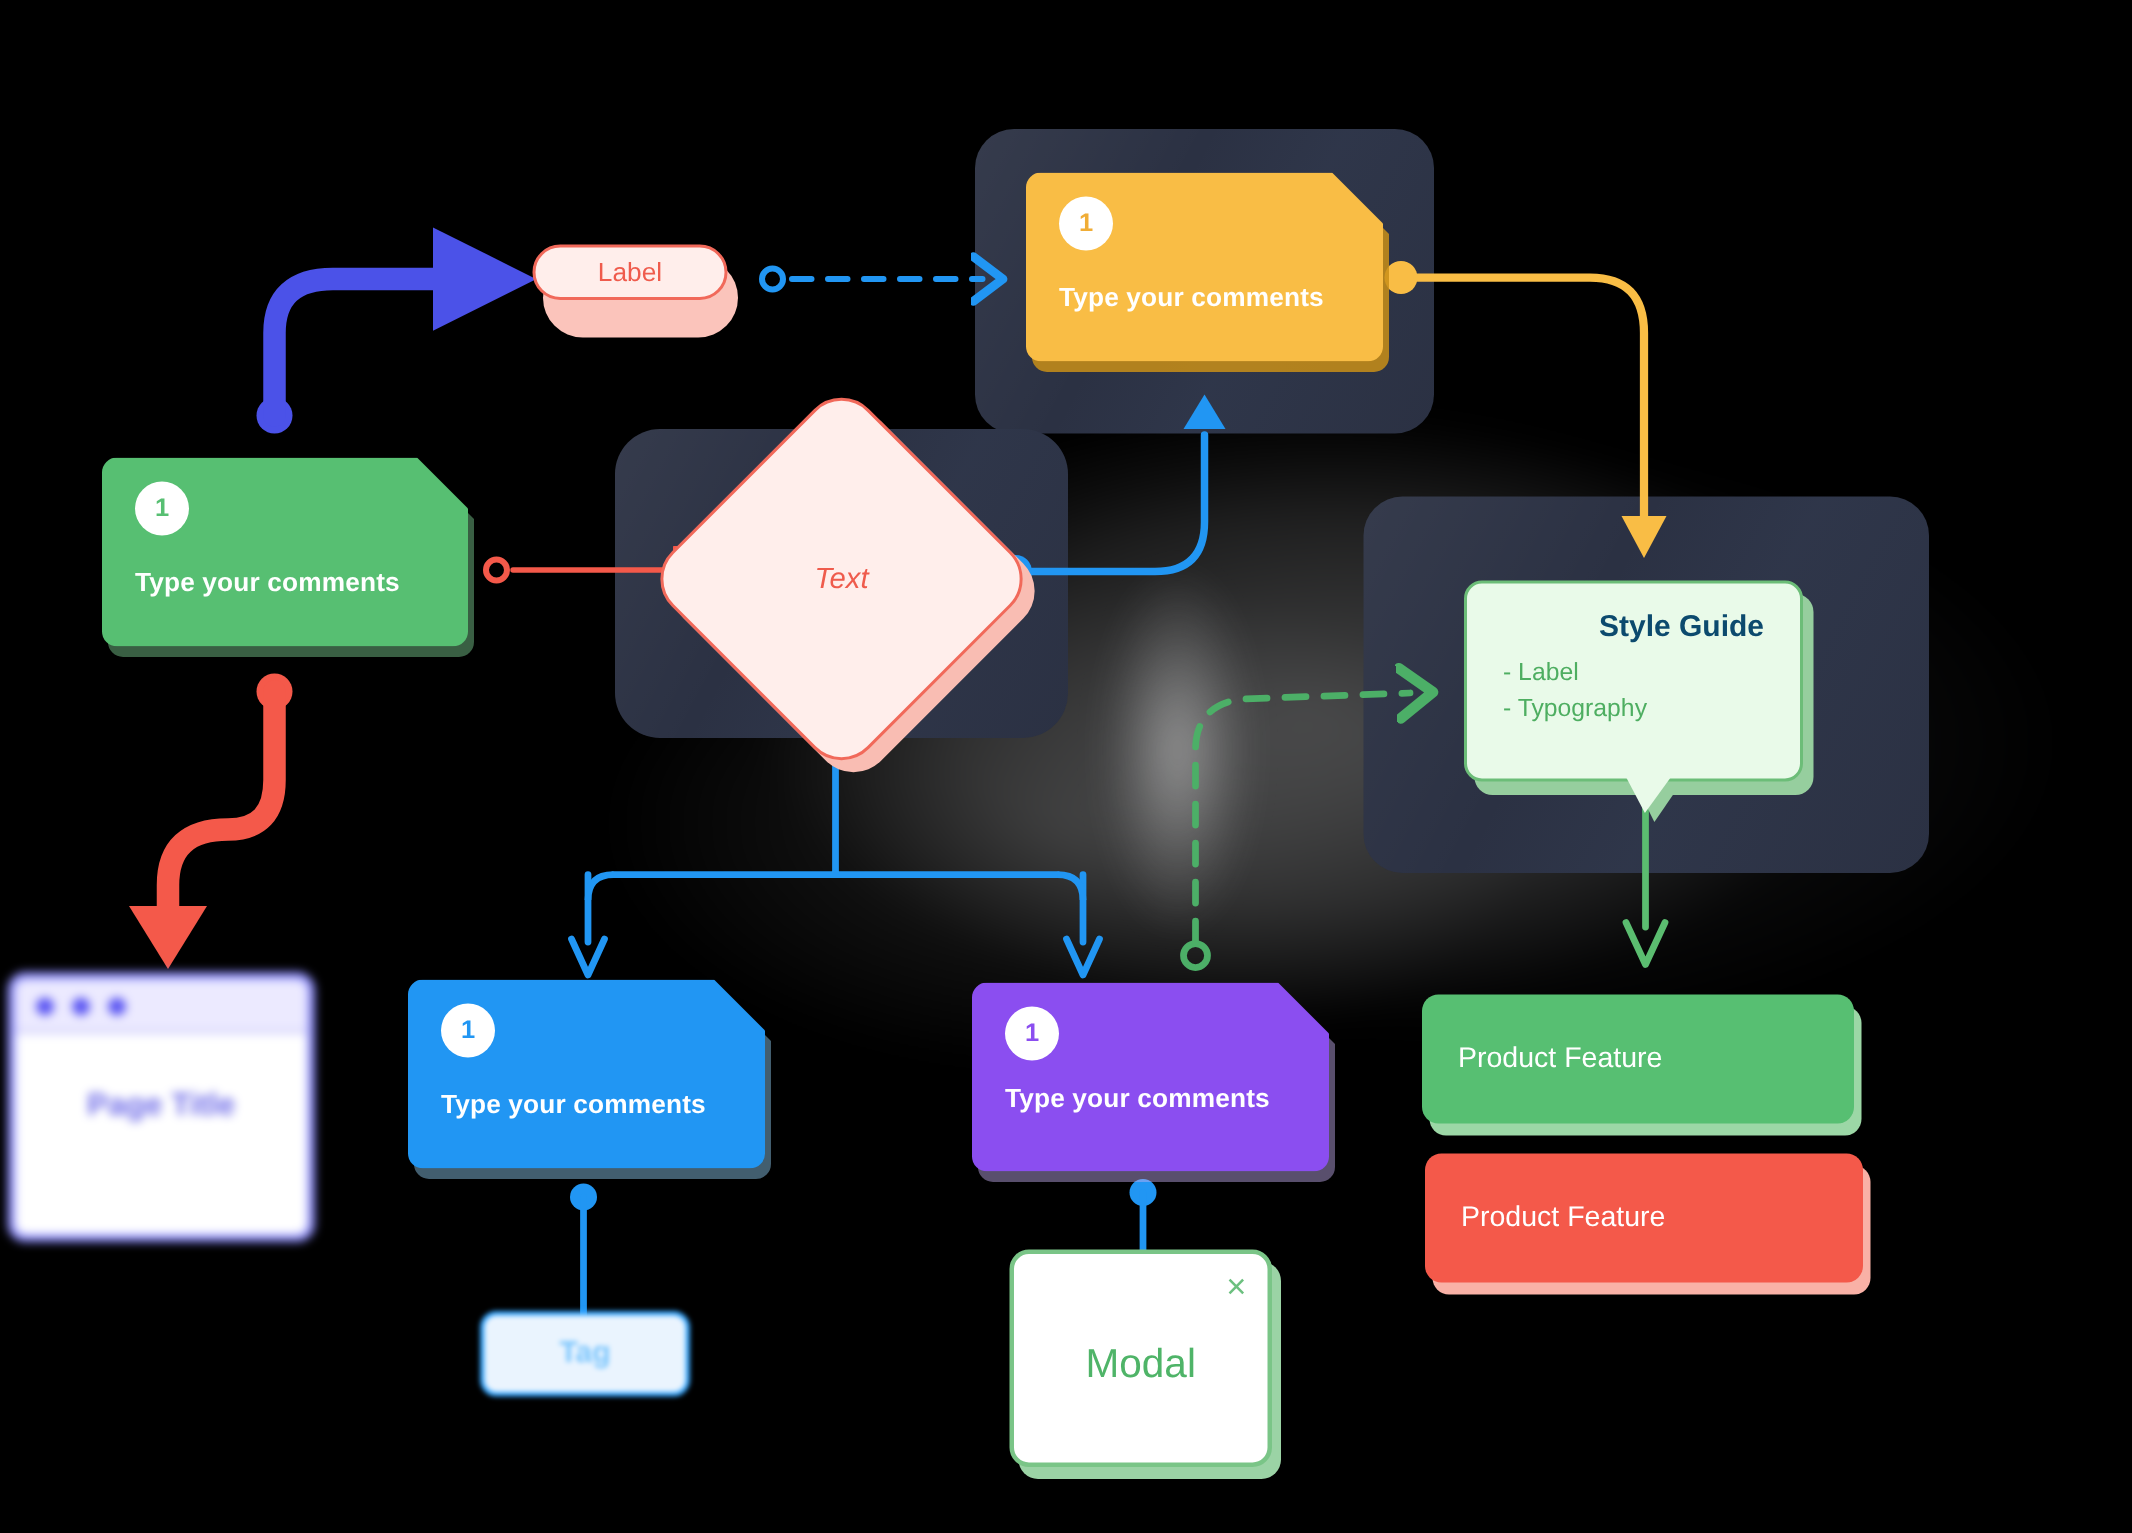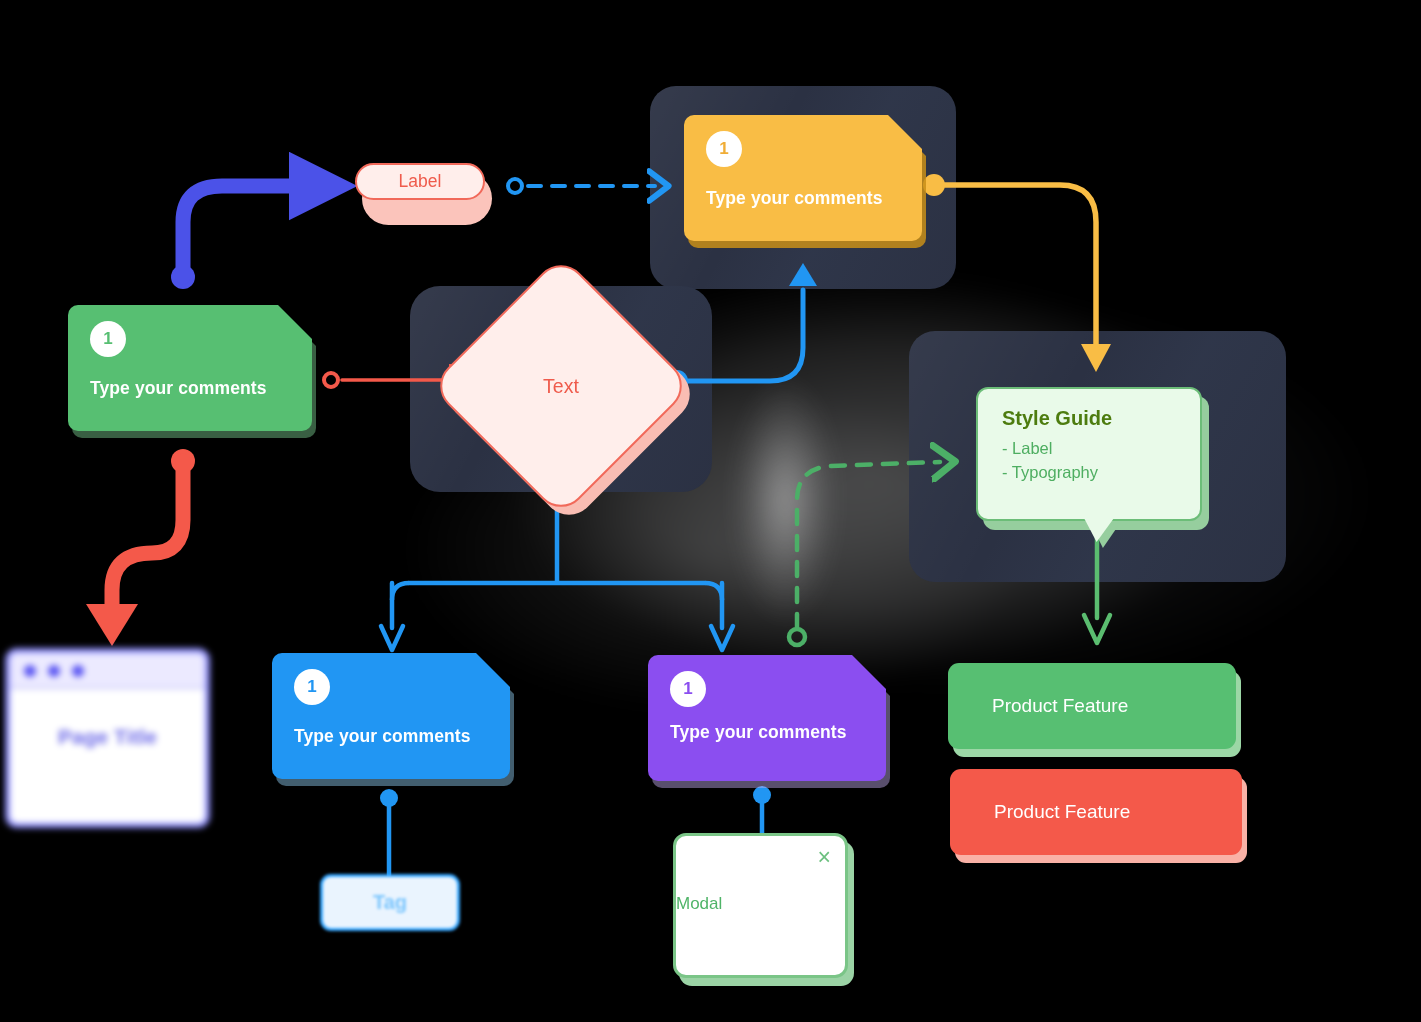--- a/index.html
+++ b/index.html
@@ -78,41 +78,41 @@
         background:#ffeeeb;border:2.5px solid #f1695a;box-sizing:border-box;
         display:flex;align-items:center;justify-content:center;color:#ef5b4c;font-size:17.5px;}
 
   
   .diamond{left:468px;top:293px;width:186px;height:186px;}
   .diamond .sh{position:absolute;left:8px;top:8px;width:186px;height:186px;background:#f9bdb3;
         border-radius:26px;transform:rotate(45deg);transform-origin:center;}
   .diamond .bd{position:absolute;left:0;top:0;width:186px;height:186px;background:#ffeeeb;
         border:2.5px solid #f1695a;border-radius:26px;transform:rotate(45deg);box-sizing:border-box;}
   .diamond .lbl{position:absolute;left:0;top:0;width:186px;height:186px;display:flex;
-        align-items:center;justify-content:center;color:#ef5b4c;font-size:19.5px;}
+        align-items:center;justify-content:center;color:#ef5b4c;font-size:19.5px;font-style:italic;}
 
   
   .sg{left:976px;top:387px;width:226px;height:134px;}
   .sg .sh{position:absolute;left:7px;top:9px;width:226px;height:134px;border-radius:12px;background:#96ce9e;}
   .sg .bd{position:absolute;left:0;top:0;width:226px;height:134px;border-radius:12px;
       background:#e9fae9;border:2.5px solid #6cbd78;box-sizing:border-box;padding:18px 24px;}
-  .sg h4{margin:0 0 9px 0;font-size:20px;color:#4d7c0f;font-weight:bold;}
+  .sg h4{margin:0 0 9px 0;font-size:20px;color:#0c4a6e;font-weight:bold;text-align:right;}
   .sg p{margin:0 0 5px 0;font-size:16.5px;color:#4eae61;}
   .sg .tail-sh{position:absolute;left:116px;top:139px;width:26px;height:22px;background:#96ce9e;
       clip-path:polygon(0 0, 100% 0, 42% 100%);}
   .sg .tail{position:absolute;left:108px;top:131px;width:30px;height:24px;background:#e9fae9;
       clip-path:polygon(0 0, 100% 0, 42% 100%);}
   .sg .tail-b{position:absolute;left:106px;top:131px;width:34px;height:27px;background:#6cbd78;
       clip-path:polygon(0 0, 100% 0, 43% 100%);z-index:-1;}
 
   
   .pf{border-radius:11px;color:#fff;}
   .pf .sh{position:absolute;left:5px;top:8px;right:-5px;bottom:-8px;border-radius:11px;}
   .pf .bd{position:absolute;inset:0;border-radius:11px;display:flex;align-items:center;
-      padding-left:44px;box-sizing:border-box;font-size:19px;}
+      padding-left:24px;box-sizing:border-box;font-size:19px;}
   .pf-green{left:948px;top:663px;width:288px;height:86px;}
   .pf-green .sh{background:#9cd7a6;}
   .pf-green .bd{background:#57bf72;}
   .pf-red{left:950px;top:769px;width:292px;height:86px;}
   .pf-red .sh{background:#f9b1a6;}
   .pf-red .bd{background:#f4594a;}
 
   
   .win{left:5px;top:648px;width:205px;height:180px;filter:blur(3.2px);}
   .win .frame{position:absolute;inset:0;border-radius:12px;background:#fff;
@@ -129,21 +129,21 @@
   .tag .bd{position:absolute;inset:0;border-radius:11px;background:#eaf4fe;
       border:3px solid #35a6ff;box-sizing:border-box;display:flex;align-items:center;
       justify-content:center;color:#7cc6fd;font-size:20px;font-weight:bold;}
 
   
   .modal{left:673px;top:833px;width:175px;height:145px;}
   .modal .sh{position:absolute;left:6px;top:8px;width:175px;height:145px;border-radius:13px;background:#9bd3a5;}
   .modal .bd{position:absolute;left:0;top:0;width:175px;height:145px;border-radius:13px;
       background:#fff;border:3px solid #7ac587;box-sizing:border-box;}
   .modal .x{position:absolute;right:14px;top:10px;color:#6cc07f;font-size:23px;line-height:1;}
-  .modal .lbl{position:absolute;left:0;top:58px;width:100%;color:#4fb468;font-size:17px;}
+  .modal .lbl{position:absolute;left:0;top:58px;width:100%;text-align:center;color:#4fb468;font-size:27px;}
 
   svg.ov{left:0;top:0;width:1421px;height:1022px;overflow:visible;pointer-events:none;}
 </style>
 </head>
 <body>
 
 <div id="stage">
 
   <div class="blob"></div>
   <div class="blob2"></div>

